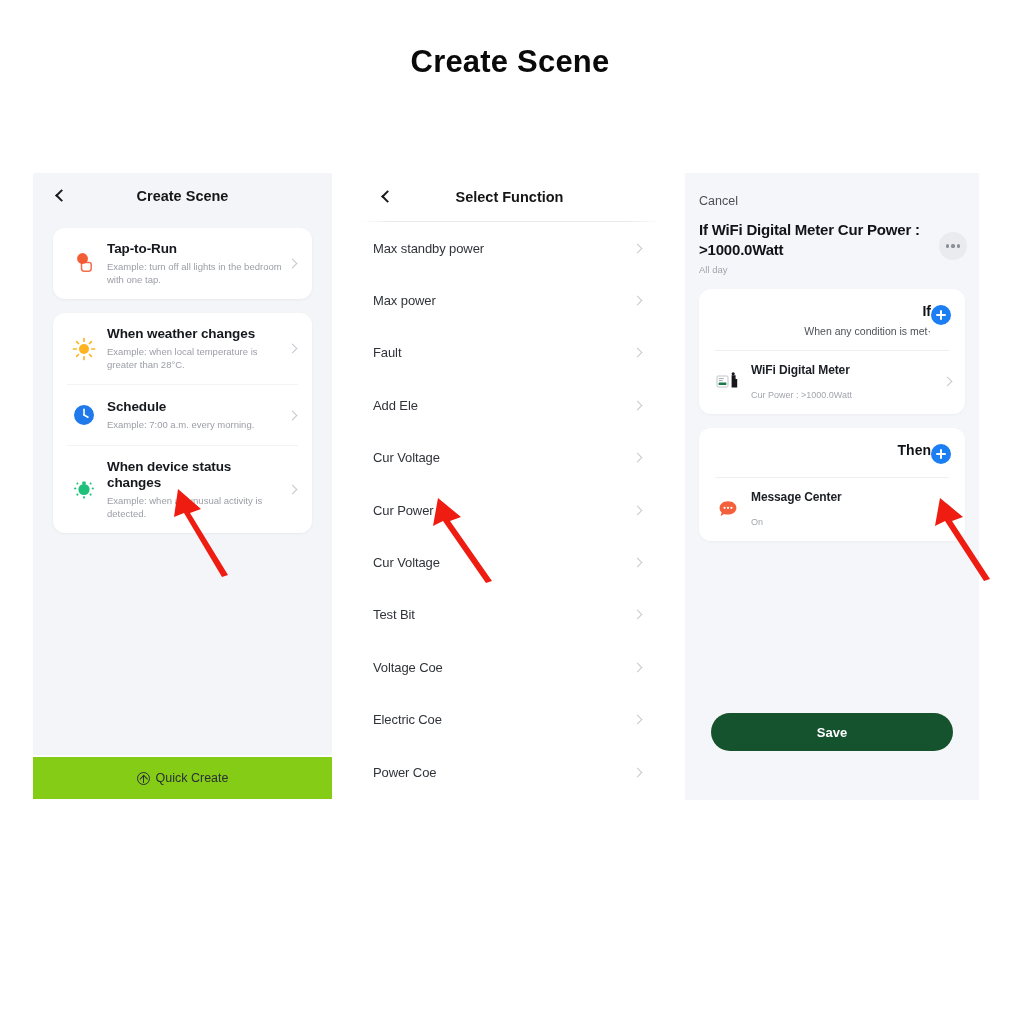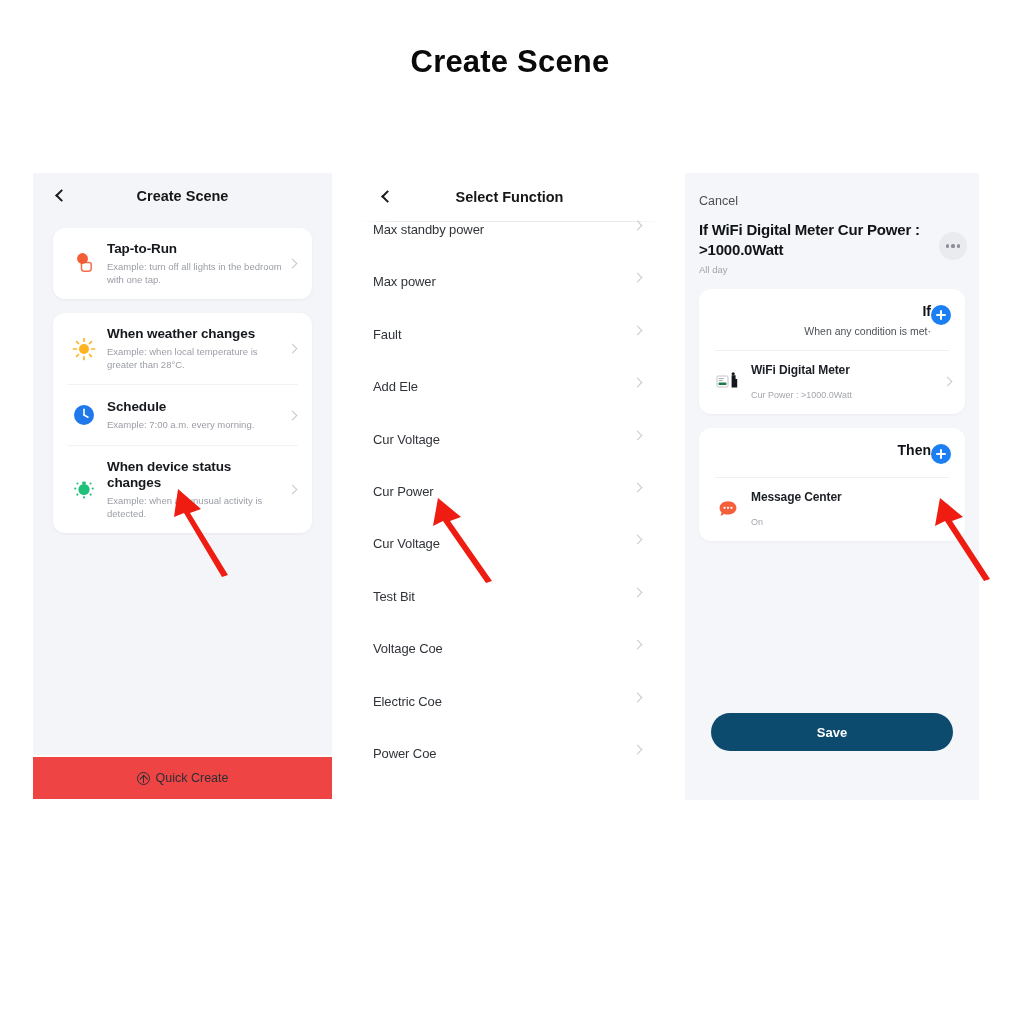--- a/index.html
+++ b/index.html
@@ -56,21 +56,21 @@
     position: relative;
   }
   .p1-row .ico { width:34px; min-width:34px; height:34px; display:flex; align-items:center; justify-content:center; }
   .p1-txt { flex:1; padding-left: 6px; padding-right: 6px; }
   .p1-h { font-size:13.5px; font-weight:bold; color:#15181d; line-height:16px; letter-spacing:-0.1px;}
   .p1-s { font-size:9.5px; color:#9b9ea6; line-height:12.5px; margin-top:4px; }
   .chev-r { width:7px; height:7px; border-top:1.6px solid #c3c6cc; border-right:1.6px solid #c3c6cc; transform: rotate(45deg); margin-right:6px;}
   .p1-div { height:1px; background:#f2f3f5; margin: 0 14px; }
   .quick-create-bar {
     position:absolute; left:33px; top:757px; width:299px; height:42px;
-    background:#ef4444;
+    background:#84cc16;
     display:flex; align-items:center; justify-content:center;
     gap:6px;
     font-size:12.5px; color:#2b2f36;
   }
   .qc-icon {
     width:13px;height:13px;border:1.3px solid #2b2f36;border-radius:50%;
     position:relative; display:inline-block;
   }
   .qc-icon:before{
     content:""; position:absolute; left:5px; top:3px; width:1.3px; height:7px; background:#2b2f36;
@@ -83,21 +83,21 @@
   
   #panel-select-function {
     left: 360px; top: 173px; width: 299px; height: 620px;
     background: #ffffff;
   }
   .p2-nav { position:relative; height:48px; }
   .p2-back { position:absolute; left:16px; top:12px; width:22px; height:22px; display:flex; align-items:center; justify-content:center;}
   .p2-title { text-align:center; font-size:14.5px; font-weight:bold; color:#161616; line-height:48px; }
   .p2-underline { height:1px; background: linear-gradient(to right,#ffffff 0%, #e9eaec 10%, #e9eaec 90%, #ffffff 100%); }
   .p2-row {
-    height:52.4px; display:flex; 
+    height:52.4px; display:flex; align-items:center;
     padding: 0 18px 0 13px;
     position:relative;
   }
   .p2-label { flex:1; font-size:13px; color:#30343a; letter-spacing:-0.1px;}
   .chev-r2 { width:7px; height:7px; border-top:1.5px solid #c5c8ce; border-right:1.5px solid #c5c8ce; transform: rotate(45deg); }
 
   
   #panel-scene-editor {
     left: 685px; top: 173px; width: 294px; height: 627px;
     background: #f4f6f9;
@@ -127,21 +127,21 @@
   .plus-btn:after{content:"";position:absolute;left:9px;top:5px;width:2px;height:10px;background:#fff;border-radius:1px;}
   .p3-card-div { height:1px; background:#eef0f3; margin: 13px 16px 0 16px; }
   .p3-item { display:flex; align-items:center; padding: 12px 14px 14px 16px; }
   .p3-item .ico { width:26px;min-width:26px;height:26px;display:flex;align-items:center;justify-content:center; }
   .p3-item-txt { flex:1; padding-left:10px; }
   .p3-item-h { font-size:12px; font-weight:bold; color:#1b1f25; letter-spacing:-0.1px;}
   .p3-item-s { font-size:9px; color:#a3a6ad; margin-top:13px; }
 
   .save-btn {
     position:absolute; left:26px; bottom:49px; width:242px; height:38px;
-    background:#0c4a6e; border-radius:19px;
+    background:#14532d; border-radius:19px;
     display:flex; align-items:center; justify-content:center;
     color:#fff; font-size:13px; font-weight:bold;
   }
 
   
   .arrow { position:absolute; pointer-events:none; }
 </style>
 </head>
 <body>
 

